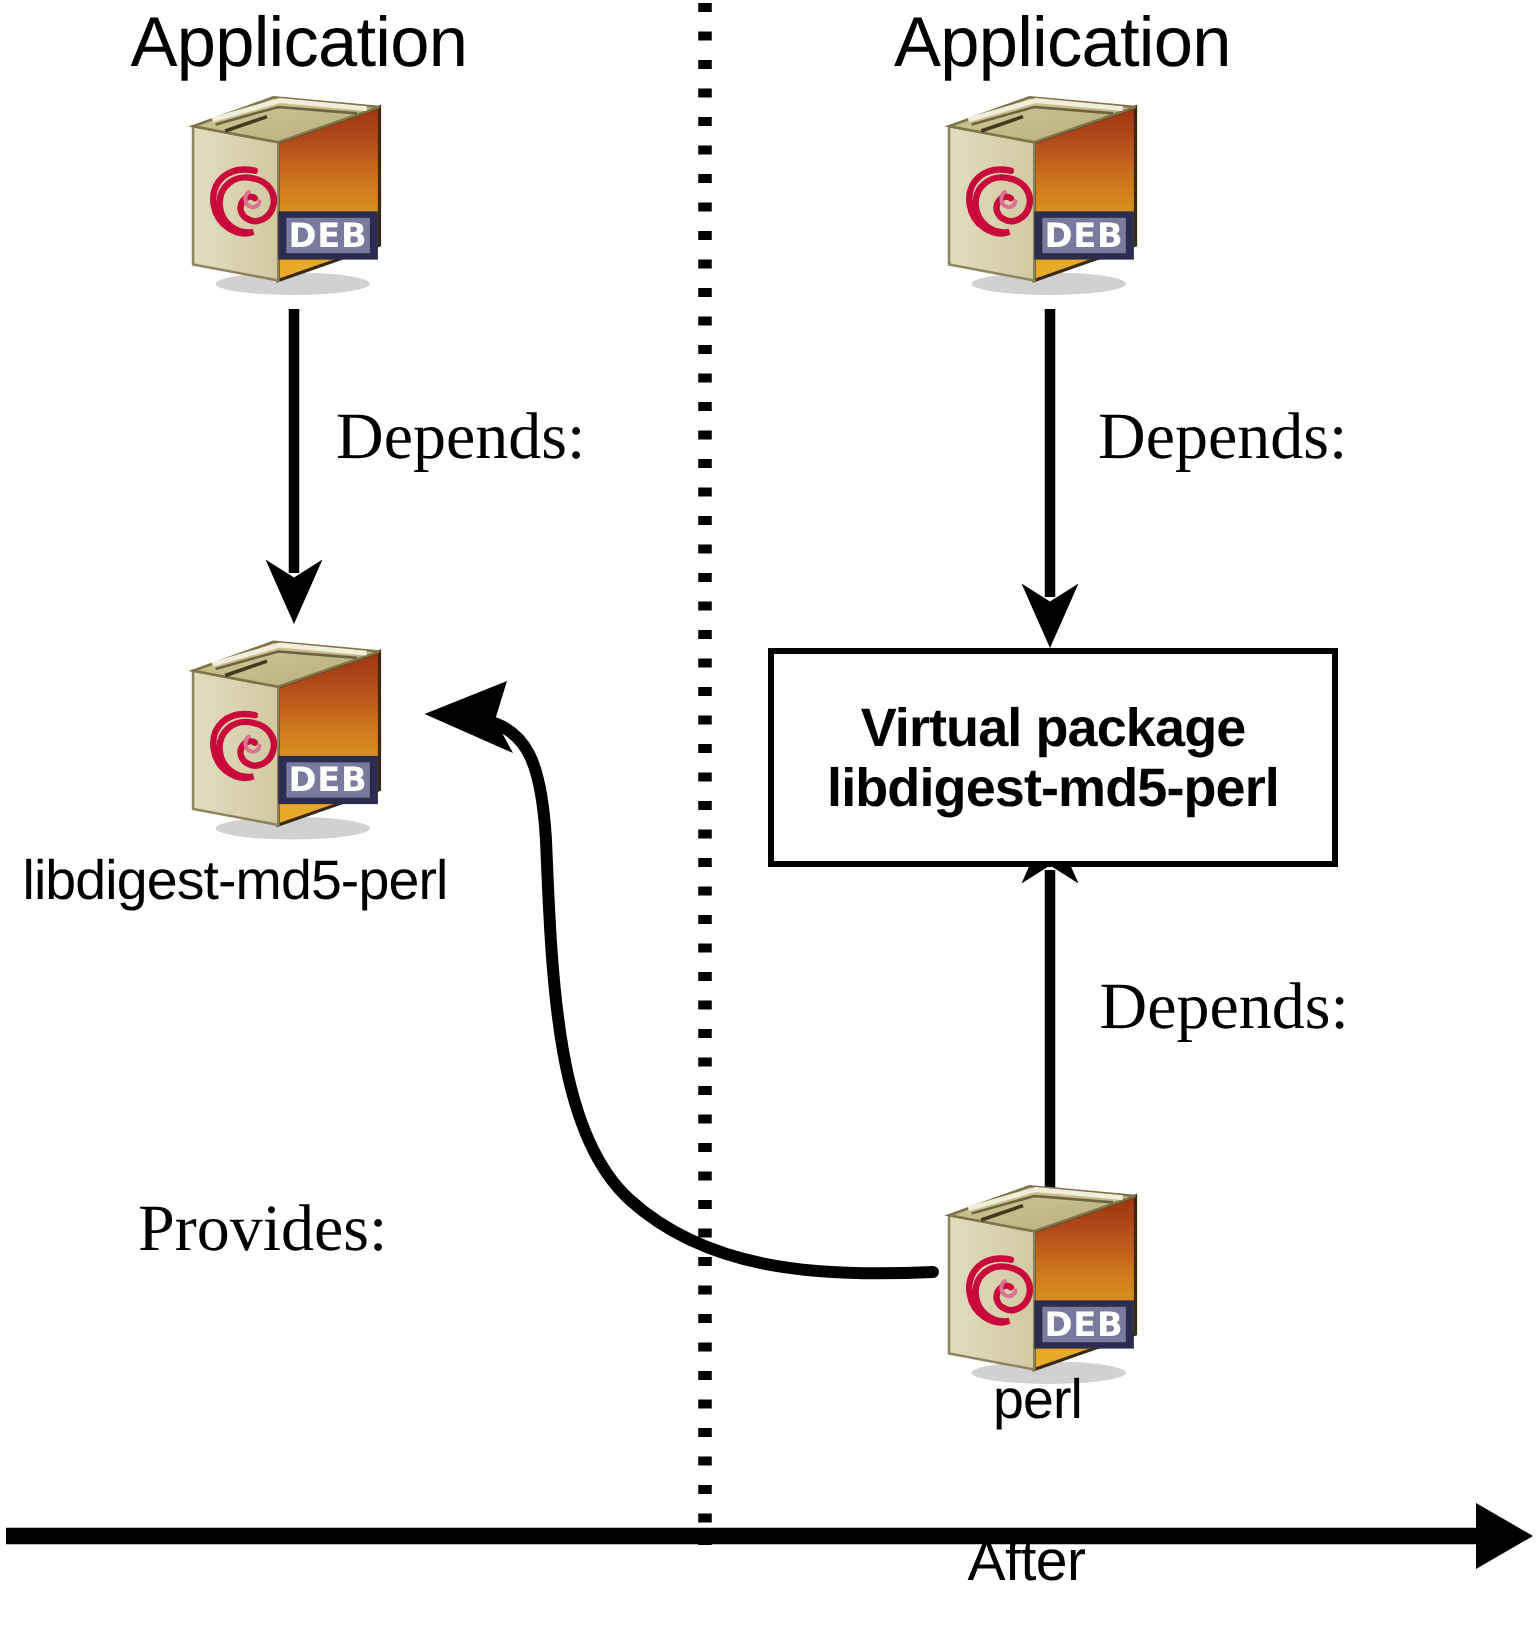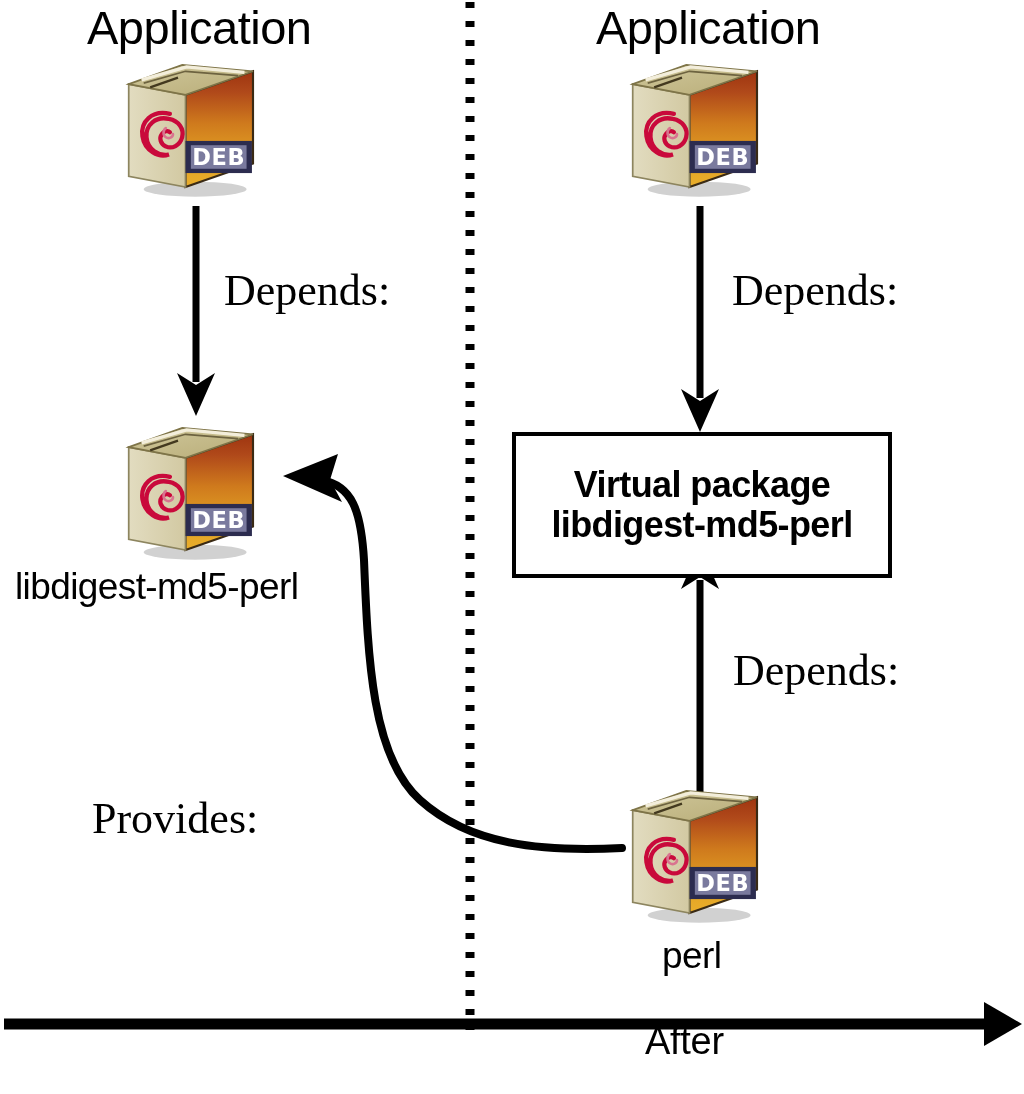--- a/index.html
+++ b/index.html
@@ -180,18 +180,18 @@
 
   <div class="lbl lbl-mono relword" style="left:92px; top:793px;">Provides:</div>
 
   <div class="vbox" style="left:512px; top:432px; width:380px; height:146px;font-weight:bold;">
     <div class="vbox-line">Virtual package</div>
     <div class="vbox-line">libdigest-md5-perl</div>
   </div>
 
   <div class="lbl lbl-mono relword" style="left:733px; top:645px;">Depends:</div>
 
-  <div class="lbl lbl-sans pkgname" style="left:662px; top:935px;">perl</div>
+  <div class="lbl lbl-sans pkgname" style="left:662px; top:912px;">perl</div>
 
 
   <div class="lbl lbl-sans era" style="left:645px; top:1020px;">After</div>
 
 </div>
 
 </body></html>

